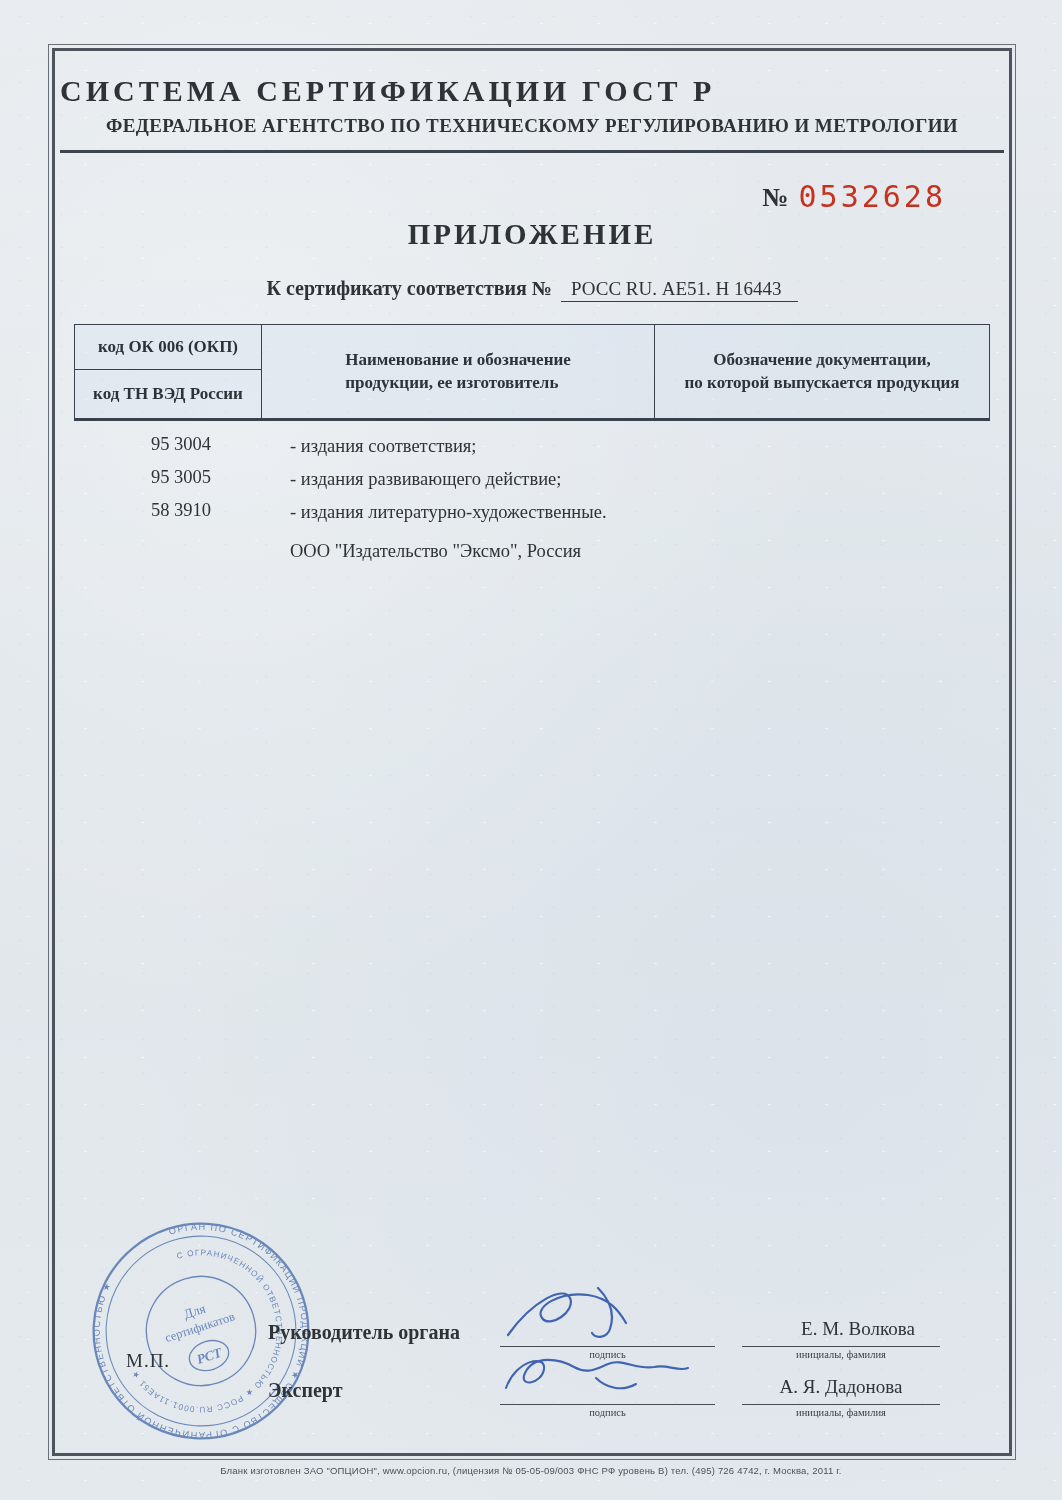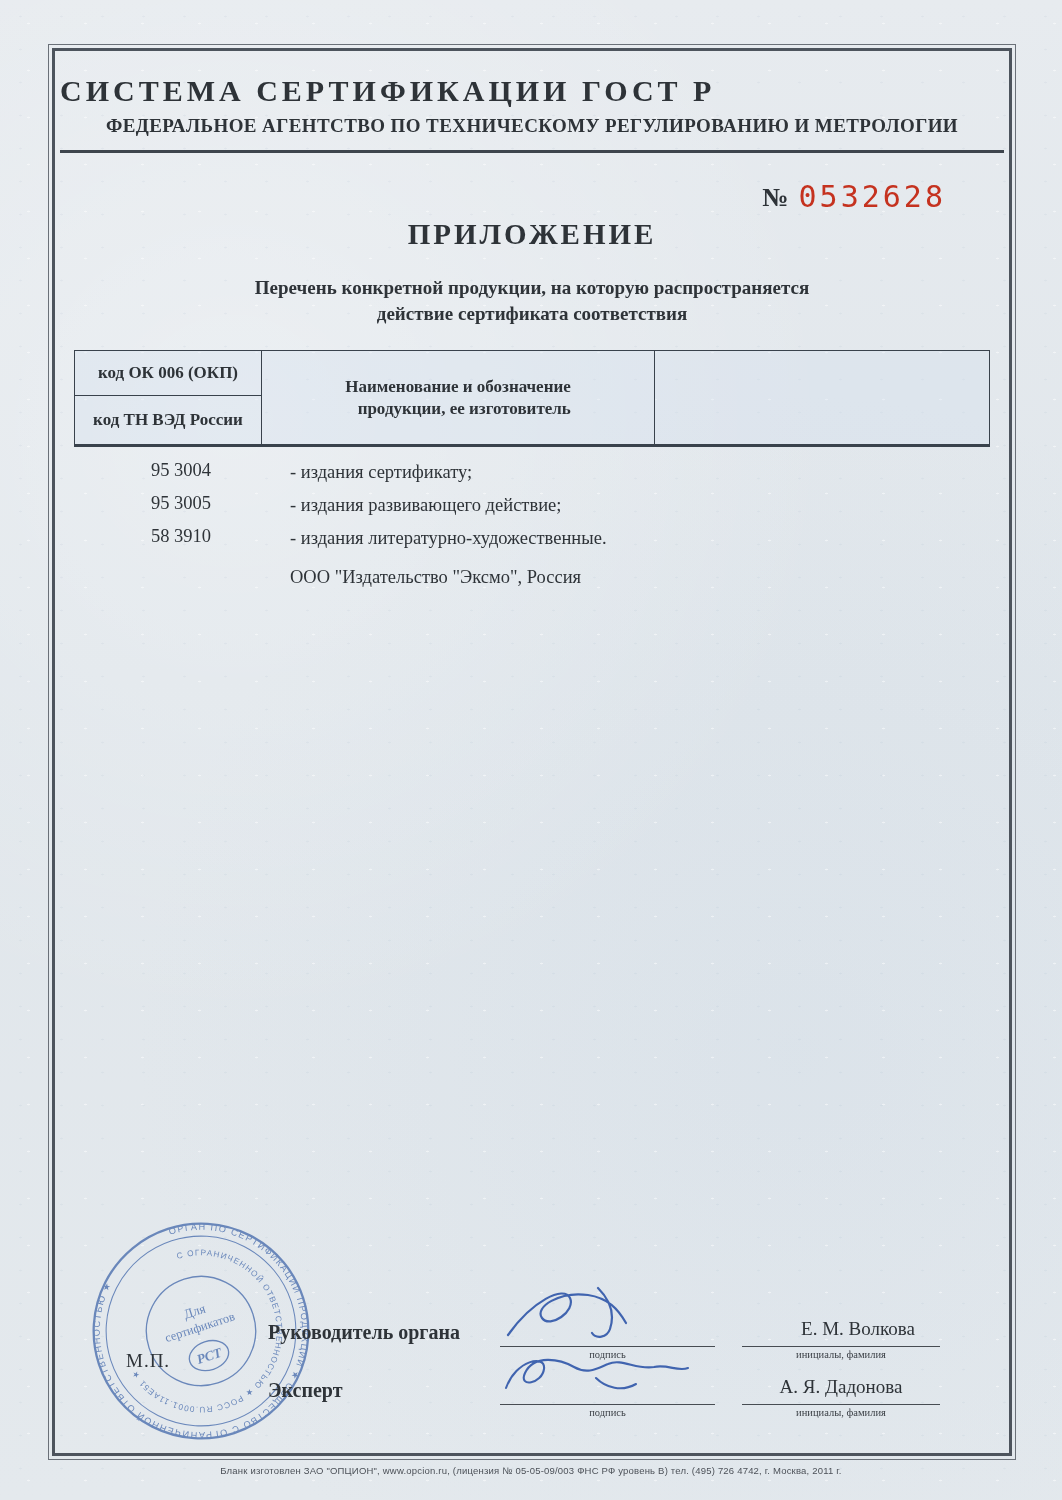--- a/index.html
+++ b/index.html
@@ -42,21 +42,21 @@
   .cert-num{font-size:19px;border-bottom:1.5px solid #3a3f46;padding:0 16px 2px 10px;margin-left:4px;white-space:nowrap;}
 
   .purpose{margin-top:24px;text-align:center;font-size:19px;font-weight:bold;line-height:1.35;}
 
   .tbl{margin:24px 14px 0 14px;}
   .thead{display:flex;border:1.6px solid #39424c;border-bottom:3px solid #39424c;background:rgba(208,223,237,.30);}
   .th{font-weight:bold;font-size:17px;}
   .c1{width:186px;border-right:1.6px solid #39424c;display:flex;flex-direction:column;}
   .c1top{height:44px;border-bottom:1.6px solid #39424c;display:flex;align-items:center;justify-content:center;}
   .c1bot{height:48px;display:flex;align-items:center;justify-content:center;}
-  .c2{width:392px;border-right:1.6px solid #39424c;display:flex;align-items:center;justify-content:center;text-align:right;white-space:pre-line;line-height:1.3;}
+  .c2{width:392px;border-right:1.6px solid #39424c;display:flex;align-items:center;justify-content:center;text-align:left;white-space:pre-line;line-height:1.3;}
   .c3{flex:1;display:flex;align-items:center;justify-content:center;text-align:center;white-space:pre-line;line-height:1.3;}
 
   .tbody{margin:13px 14px 0 14px;font-size:18.5px;}
   .trow{display:flex;margin-bottom:7px;}
   .tcode{width:186px;flex-shrink:0;text-align:center;}
   .tname{margin-left:16px;width:648px;line-height:1.4;}
   .trow.maker{margin-top:13px;}
 
   
   .sig-area{position:absolute;left:0;top:1200px;width:1062px;height:270px;font-family:"Liberation Serif",serif;}
@@ -98,40 +98,42 @@
     <div class="h-title">СИСТЕМА СЕРТИФИКАЦИИ ГОСТ Р</div>
     <div class="h-sub">ФЕДЕРАЛЬНОЕ АГЕНТСТВО ПО ТЕХНИЧЕСКОМУ РЕГУЛИРОВАНИЮ И МЕТРОЛОГИИ</div>
     <div class="h-rule"></div>
 
     <div class="num-line">
       <span class="num-sign">№</span><span class="num-digits">0532628</span>
     </div>
 
     <div class="doc-title">ПРИЛОЖЕНИЕ</div>
 
+    <div class="cert-line">
+      <span class="cert-label">К сертификату соответствия №</span>
+      <span class="cert-num">РОСС RU. АЕ51. Н 16443</span>
+    </div>
 
-    <div class="purpose">
-      <div>Перечень конкретной продукции,  на которую распространяется</div>
-      <div>действие сертификата соответствия</div>
-    </div>
 
     <div class="tbl">
       <div class="thead">
         <div class="th c1">
           <div class="c1top">код ОК 006 (ОКП)</div>
           <div class="c1bot">код ТН ВЭД России</div>
         </div>
         <div class="th c2">Наименование и обозначение
 продукции, ее изготовитель</div>
+        <div class="th c3">Обозначение документации,
+по которой выпускается продукция</div>
       </div>
 
       <div class="tbody">
         <div class="trow">
           <div class="tcode">95 3004</div>
-          <div class="tname">- издания сертификату;</div>
+          <div class="tname">- издания соответствия;</div>
         </div>
         <div class="trow">
           <div class="tcode">95 3005</div>
           <div class="tname">- издания развивающего действие;</div>
         </div>
         <div class="trow">
           <div class="tcode">58 3910</div>
           <div class="tname">- издания литературно-художественные.</div>
         </div>
         <div class="trow maker">

